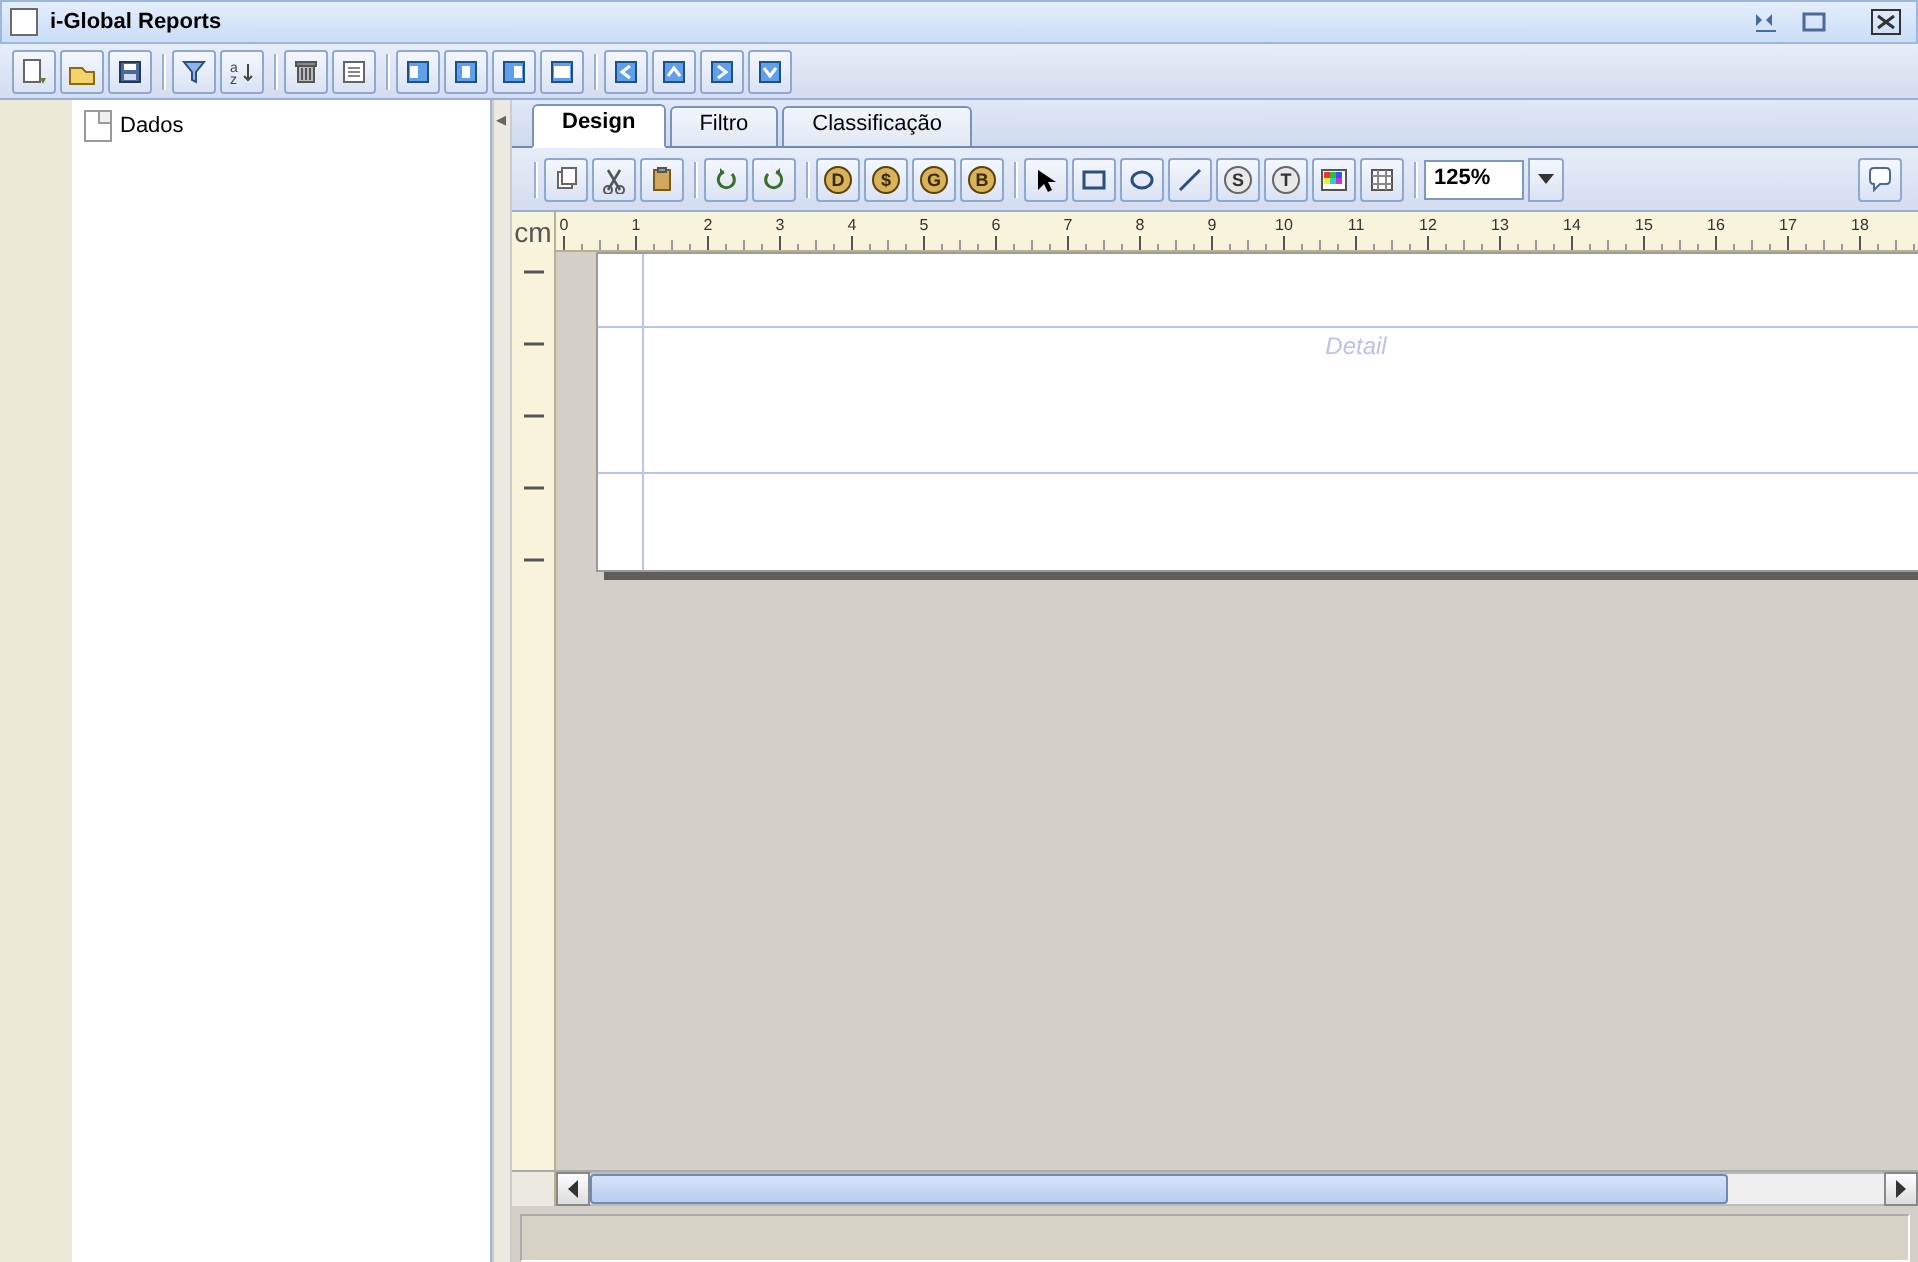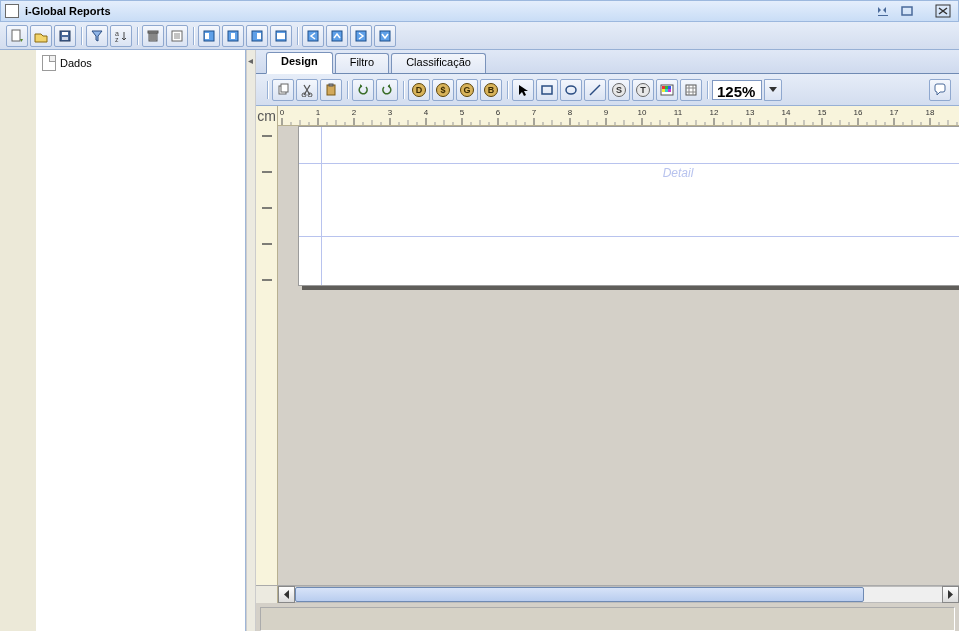--- a/index.html
+++ b/index.html
@@ -149,21 +149,21 @@
     border-bottom: 1px solid #97b0d5;
     display:flex; align-items:center;
     padding: 0 8px;
     gap:2px;
   }
   .tbtn.round svg circle { stroke:#5a430a; }
   .zoom-field {
     width:50px; height:20px;
     border:1px solid #7f98c2;
     background:#fff;
-    font-size:15px; font-weight:bold;
+    font-size:11px; font-weight:bold;
     padding:2px 4px 0 4px;
   }
   .zoom-drop {
     width:18px; height:22px;
     border:1px solid #8fa8cf;
     background:linear-gradient(#f4f7fd,#dae3f3);
     display:flex; align-items:center; justify-content:center;
     border-top-right-radius:2px; border-bottom-right-radius:2px;
   }
   .spacer { flex:1; }

